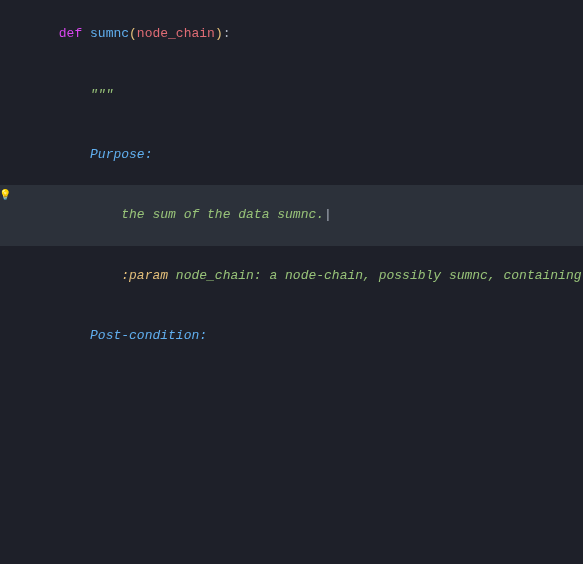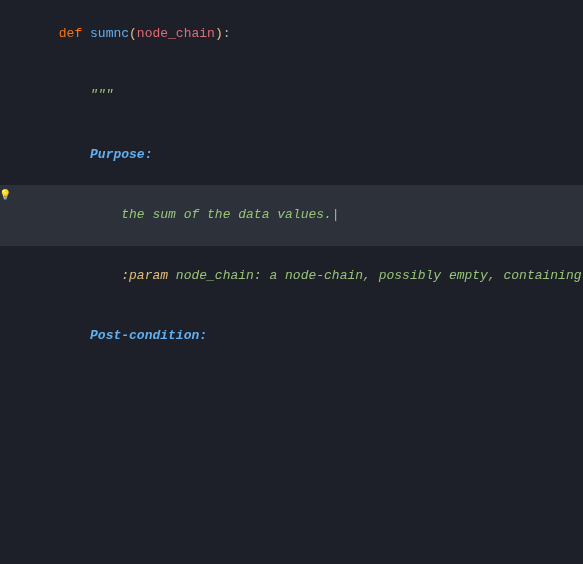--- a/index.html
+++ b/index.html
@@ -35,26 +35,26 @@
 
     .line.highlight-line {
       background-color: #2c313a;
     }
 
     .line .content {
       flex: 1;
     }
 
     
-    .kw { color: #f97316; } 
+    .kw { color: #d946ef; } 
     .fn { color: #61afef; } 
     .paren { color: #e5c07b; } 
     .param { color: #e06c75; text-align: center; }
     .colon-def { color: #abb2bf; }
-    .doc-label { color: #61afef; font-style: italic; font-weight: bold; }
+    .doc-label { color: #61afef; font-style: italic; }
     .doc-text { color: #98c379; font-style: italic; }
     .doc-cursor { color: #abb2bf; }
     .doc-special { color: #e5c07b; font-style: italic; }
 
     .bulb-icon {
       position: absolute;
       left: 0;
       top: 0;
       width: 12px;
       height: 20px;
@@ -85,28 +85,28 @@
   <div class="line">
     <span class="content">
       <span class="doc-text">    </span><span class="doc-label">Purpose:</span>
     </span>
   </div>
 
 
   <div class="line highlight-line">
     <div class="bulb-icon">💡</div>
     <span class="content">
-      <span class="doc-text">        the sum of the data values.</span><span class="doc-cursor">|</span>
+      <span class="doc-text">        the sum of the data sumnc.</span><span class="doc-cursor">|</span>
     </span>
   </div>
 
 
   <div class="line">
     <span class="content">
-      <span class="doc-text">        </span><span class="doc-special">:param</span><span class="doc-text"> node_chain: a node-chain, possibly empty, containing</span>
+      <span class="doc-text">        </span><span class="doc-special">:param</span><span class="doc-text"> node_chain: a node-chain, possibly sumnc, containing</span>
     </span>
   </div>
 
 
   <div class="line">
     <span class="content">
       <span class="doc-text">    </span><span class="doc-label">Post-condition:</span>
     </span>
   </div>
 

